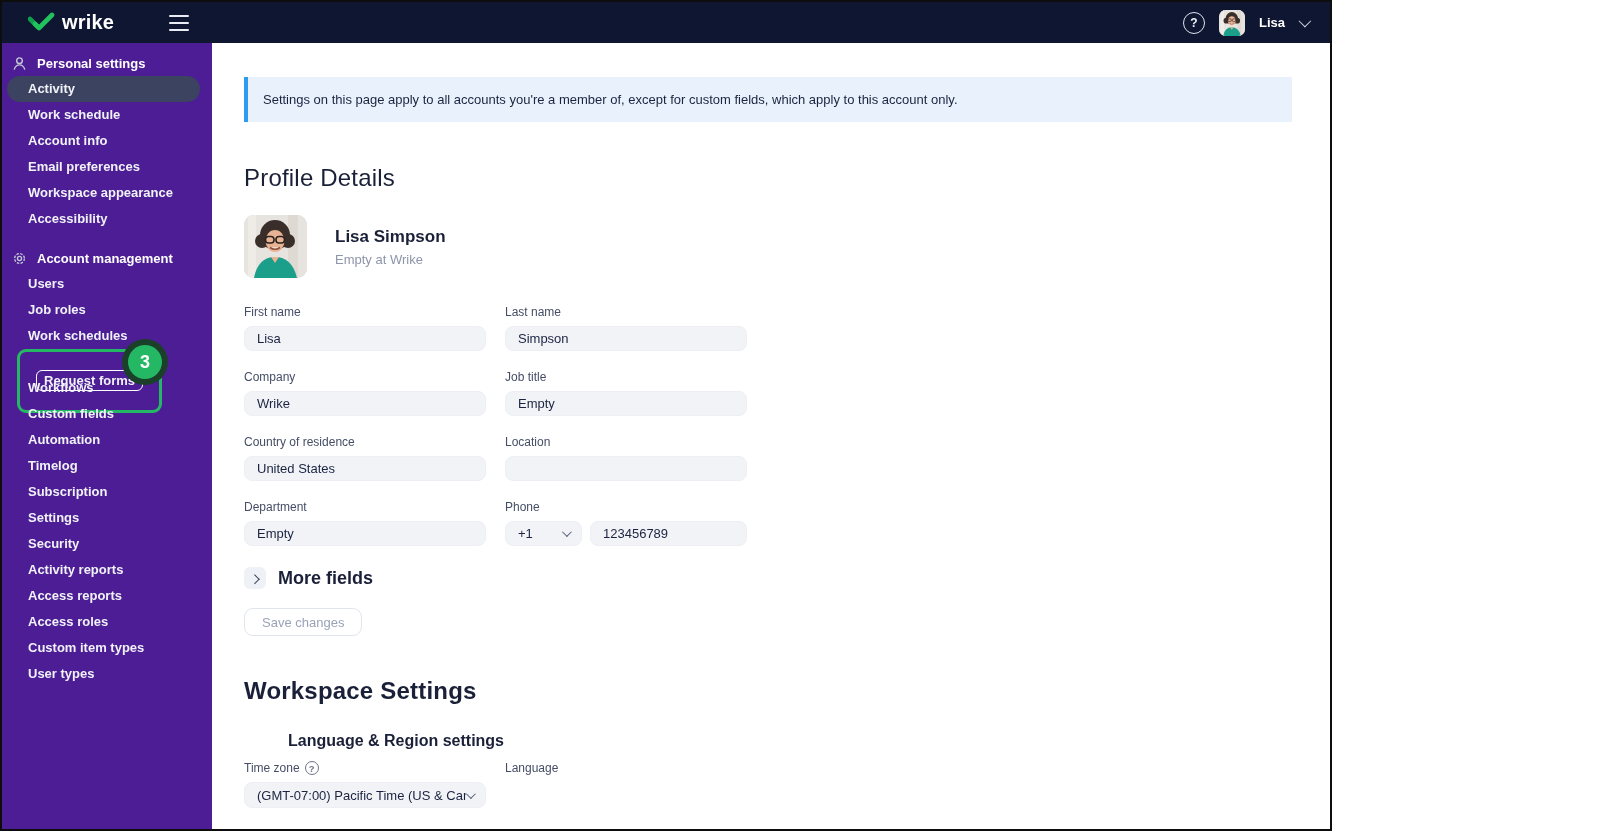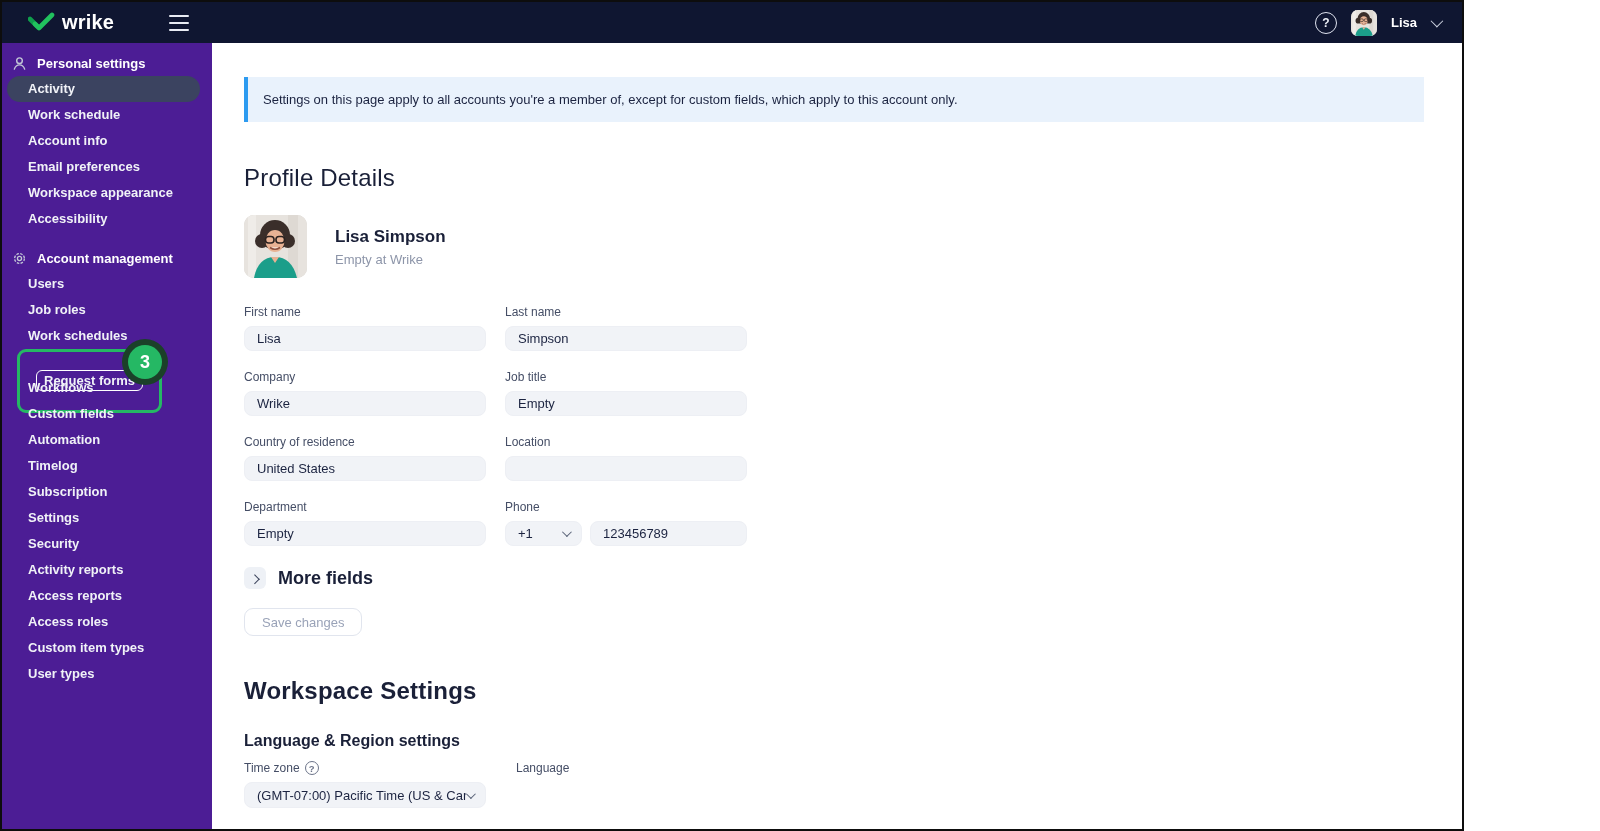--- a/index.html
+++ b/index.html
@@ -1,19 +1,19 @@
 <!DOCTYPE html>
 <html><head>
 <meta charset="utf-8">
 <style>
   * { margin:0; padding:0; box-sizing:border-box; }
   html,body { background:#ffffff; }
   body { font-family:"Liberation Sans", sans-serif; }
   .screen {
-    position:relative; width:1464px; height:831px;
+    position:relative; width:1332px; height:831px;
     border:2px solid #0d0d0d; overflow:hidden; background:#ffffff;
   }
 
   
   .topbar {
     position:absolute; top:0; left:0; right:0; height:41px;
     background:#0f1631; display:flex; align-items:center;
   }
   .logo-wrap { display:flex; align-items:center; margin-left:26px; gap:7px; }
   .logo-text { color:#ffffff; font-size:20px; font-weight:700; letter-spacing:.2px; }
@@ -106,22 +106,22 @@
   .more-chev { width:7px; height:7px; border-right:1.7px solid #3c445c; border-bottom:1.7px solid #3c445c; transform:rotate(-45deg) translateX(-1px); }
   .more-label { font-size:18px; font-weight:700; color:#1a2038; }
 
   .save-btn {
     margin-top:19px; height:28px; padding:0 17px; border-radius:9px;
     border:1px solid #e1e5ee; background:#ffffff; color:#9aa3b8;
     font-family:"Liberation Sans", sans-serif; font-size:13px; cursor:default;
   }
 
   .h2 { margin-top:41px; font-size:24px; font-weight:700; color:#1a2038; letter-spacing:.2px; }
-  .h3 { margin-top:27px; font-size:16px; font-weight:700; color:#1a2038; }
-  .region-grid { margin-top:11px; display:grid; grid-template-columns:242px 242px; column-gap:30px; }
+  .h3 { margin-top:27px; font-size:16px; font-weight:700; color:#1a2038;margin-left:44px; }
+  .region-grid { margin-top:11px; display:grid; grid-template-columns:242px 242px; column-gap:19px; }
   .q-circle {
     width:14px; height:14px; border-radius:50%; border:1.2px solid #6c7489;
     color:#6c7489; font-size:9.5px; font-weight:700; display:inline-flex; align-items:center; justify-content:center;
   }
   .dd { height:26px; }
   .dd-value { overflow:hidden; white-space:nowrap; text-overflow:clip; }
 </style>
 </head>
 <body>
 

